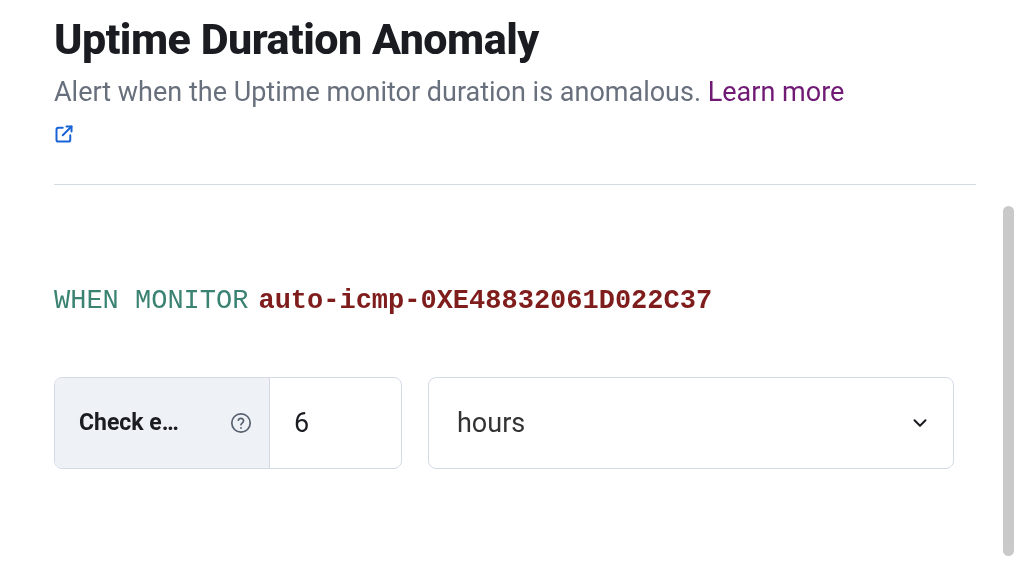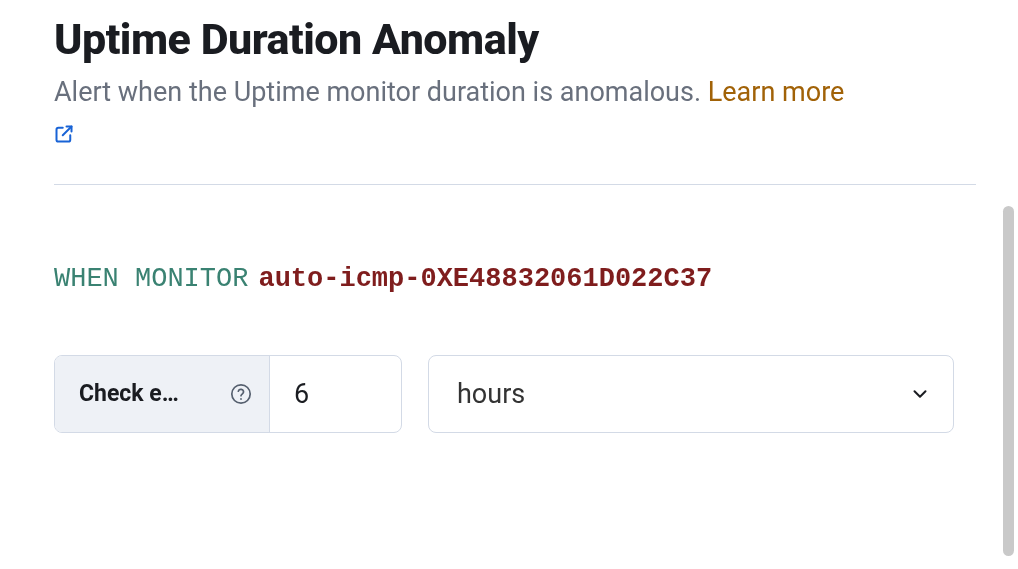--- a/index.html
+++ b/index.html
@@ -25,40 +25,40 @@
       letter-spacing: -0.5px;
       line-height: 1.2;
     }
     .subtitle-row {
       margin-top: 6px;
       font-size: 27px;
       color: #69707d;
       line-height: 1.5;
     }
     .learn-more {
-      color: #a16207;
+      color: #701a75;
       text-decoration: none;
     }
     .external-icon {
       display: inline-block;
       margin-top: 12px;
       color: #1863d6;
     }
     .external-icon svg {
       width: 20px;
       height: 20px;
       display: block;
     }
     .divider {
       border: none;
       border-top: 1px solid #d3dae6;
       margin-top: 36px;
     }
     .rule-area {
-      margin-top: 76px;
+      margin-top: 98px;
     }
     .rule-line {
       font-family: "SFMono-Regular", Consolas, "Liberation Mono", Menlo, monospace;
       font-size: 27px;
       line-height: 1.4;
       display: flex;
       align-items: center;
       flex-wrap: wrap;
       gap: 10px;
     }
@@ -93,21 +93,21 @@
       font-size: 27px;
     }
     .controls-row {
       display: flex;
       gap: 26px;
       margin-top: 56px;
     }
     .box {
       border: 1px solid #d3dae6;
       border-radius: 8px;
-      height: 78px;
+      height: 92px;
       display: flex;
       align-items: center;
       background: #fff;
     }
     .check-every-box {
       width: 348px;
       display: flex;
       overflow: hidden;
     }
     .check-label-cell {

